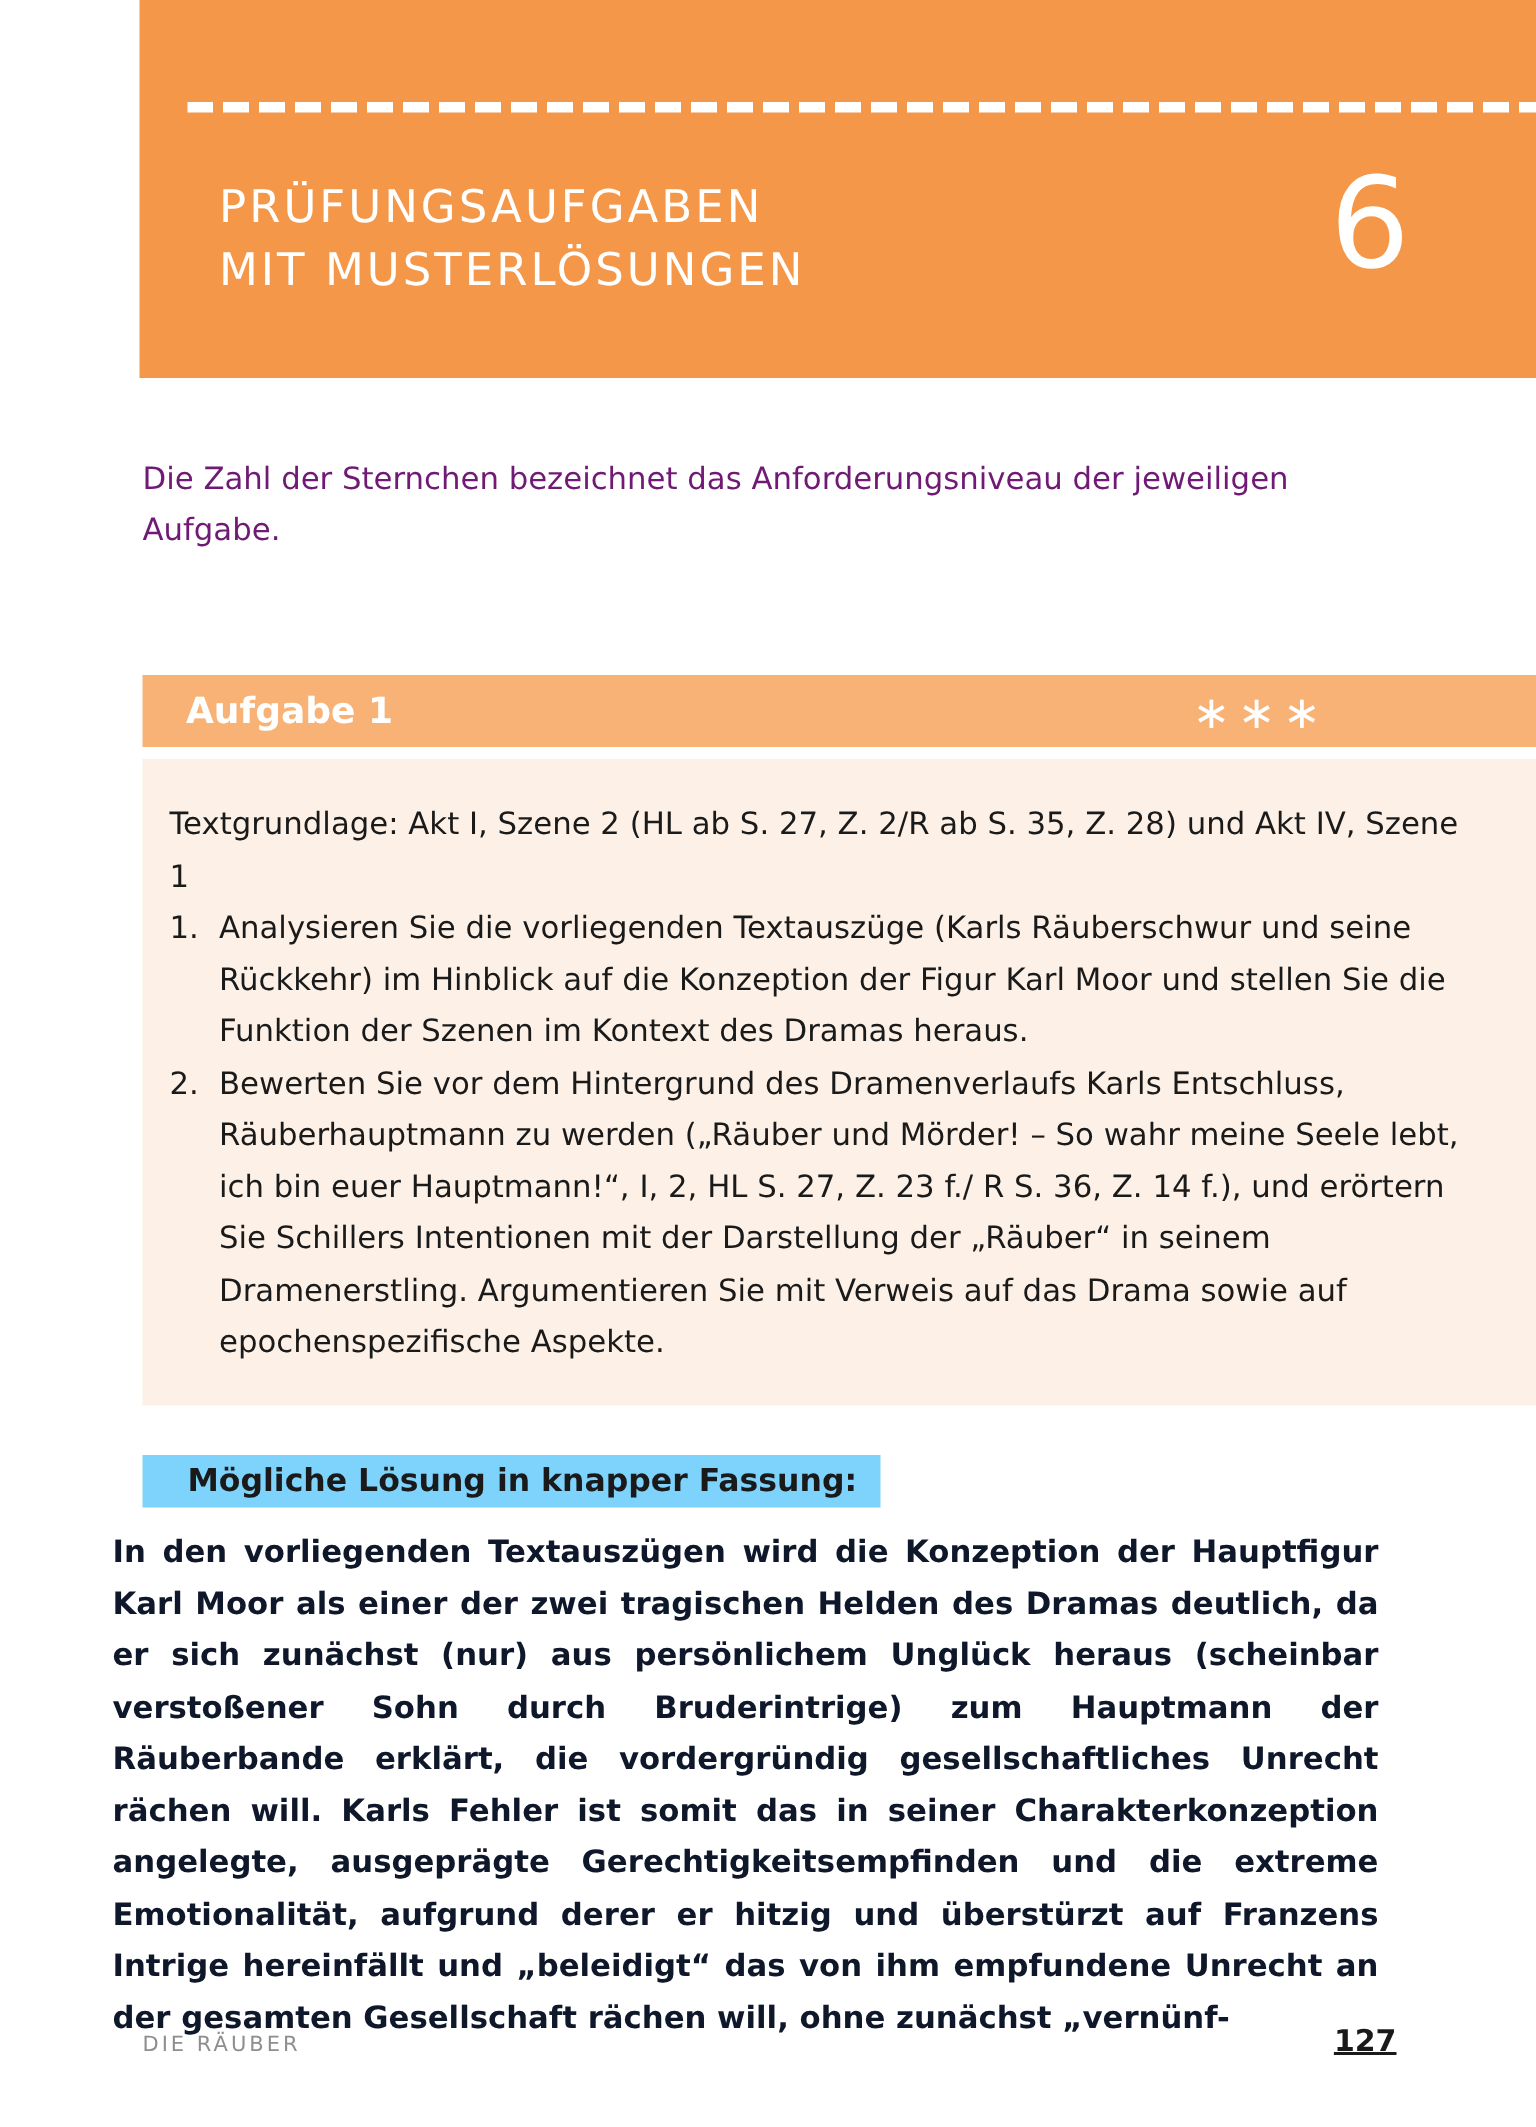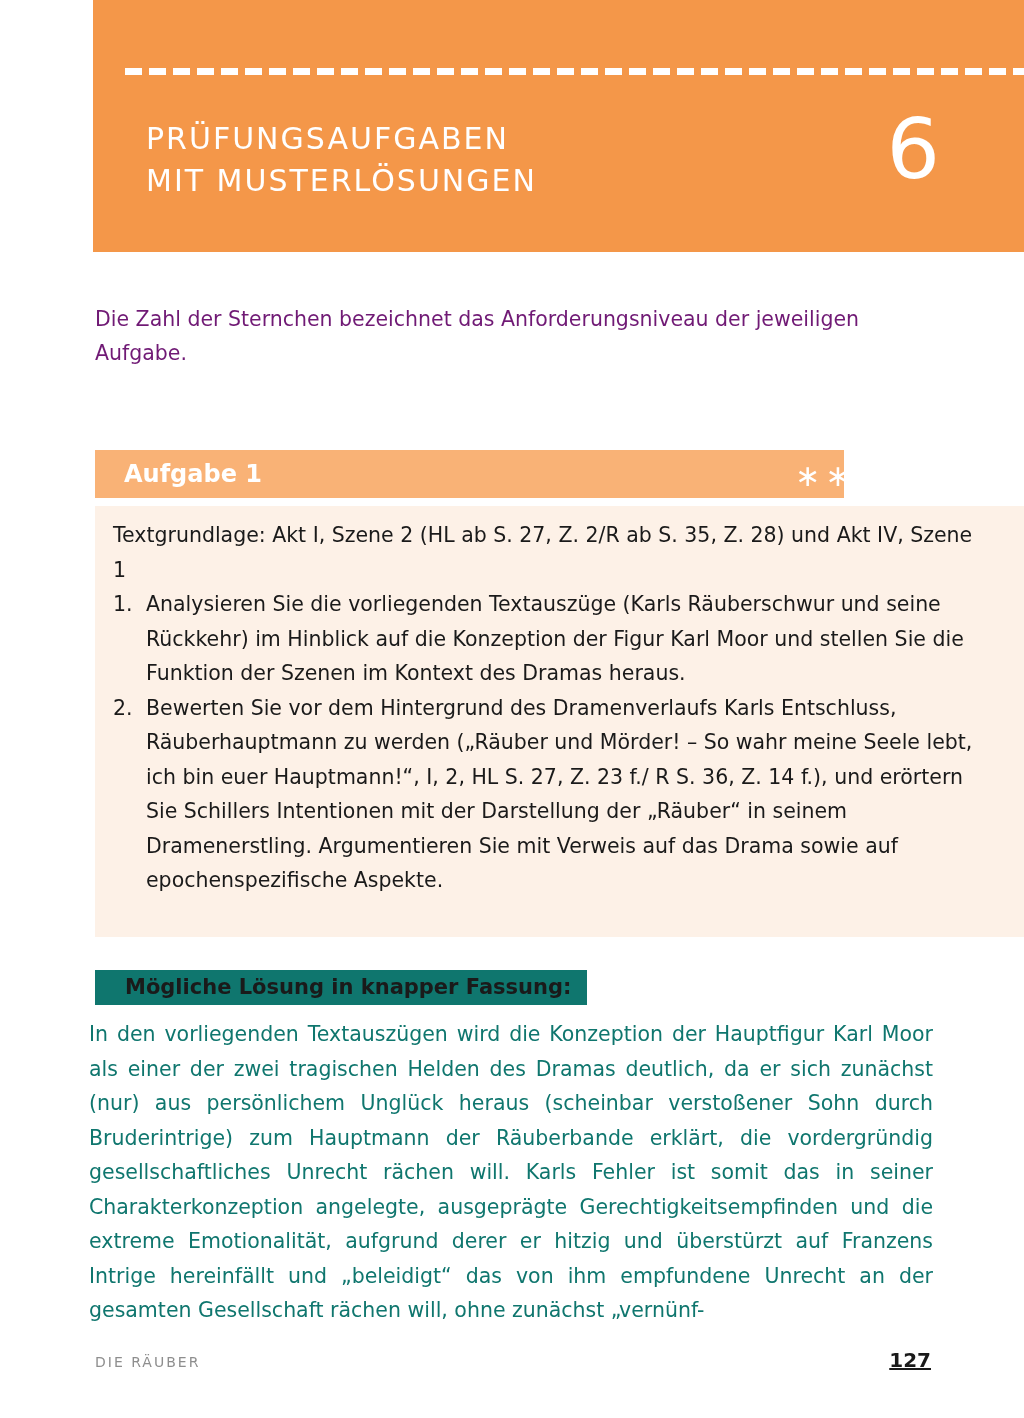--- a/index.html
+++ b/index.html
@@ -71,21 +71,21 @@
     font-size: 20.5px;
     line-height: 34px;
     color: #701a75;
   }
 
   
   .task-bar {
     position: absolute;
     left: 95px;
     top: 450px;
-    width: 749px;
+    width: 929px;
     height: 48px;
     background: #f9b276;
     display: flex;
     align-items: center;
     text-align: right;
   }
   .task-bar-title {
     color: #ffffff;
     font-family: "DejaVu Sans", sans-serif;
     font-size: 24px;
@@ -104,21 +104,21 @@
 
   
   .task-body {
     position: absolute;
     left: 95px;
     top: 506px;
     width: 929px;
     min-height: 431px;
     background: #fdf1e7;
     box-sizing: border-box;
-    padding: 12px 40px 24px 18px;
+    padding: 26px 40px 24px 18px;
     font-family: "DejaVu Sans", sans-serif;
     font-size: 20.5px;
     line-height: 34.5px;
     color: #1a1a1a;
   }
   .task-lead { margin: 0; }
   .task-list {
     list-style: none;
     margin: 0;
     padding: 0;
@@ -132,40 +132,41 @@
     position: absolute;
     left: 0;
     top: 0;
   }
 
   
   .solution-label {
     position: absolute;
     left: 95px;
     top: 970px;
-    background: #0f766e;
+    background: #7dd3fc;
     color: #1a1a1a;
     font-family: "DejaVu Sans", sans-serif;
     font-size: 21px;
     font-weight: bold;
     padding: 5px 16px 6px 30px;
     display: inline-block;
   }
 
   
   .solution-text {
     position: absolute;
-    left: 89px;
+    left: 75px;
     top: 1017px;
     width: 844px;
     font-family: "DejaVu Sans", sans-serif;
     font-size: 20.5px;
     line-height: 34.5px;
-    color: #0f766e;
+    color: #0f172a;
     text-align: justify;
+    font-weight: bold;
   }
   .solution-text p { margin: 0; }
 
   
   .footer {
     position: absolute;
     left: 95px;
     top: 1348px;
     width: 836px;
     display: flex;

